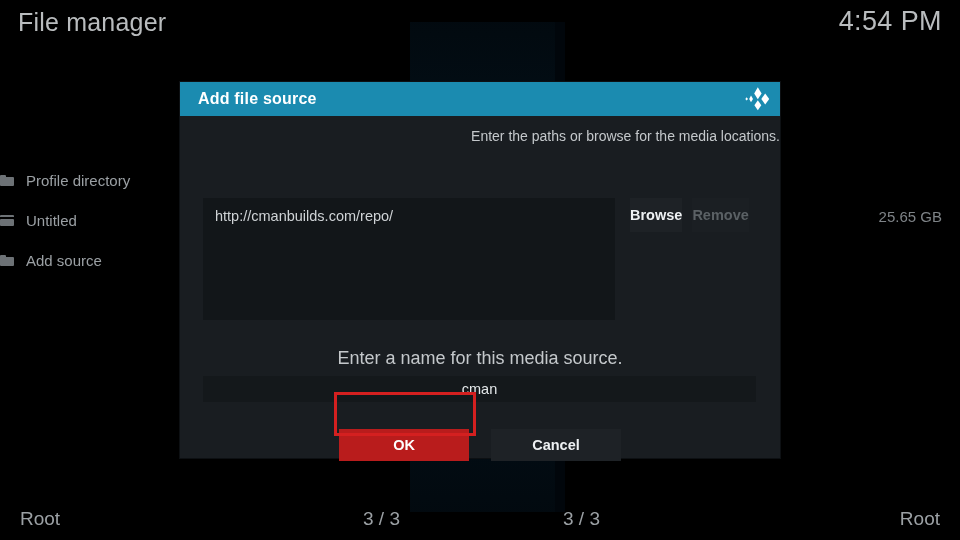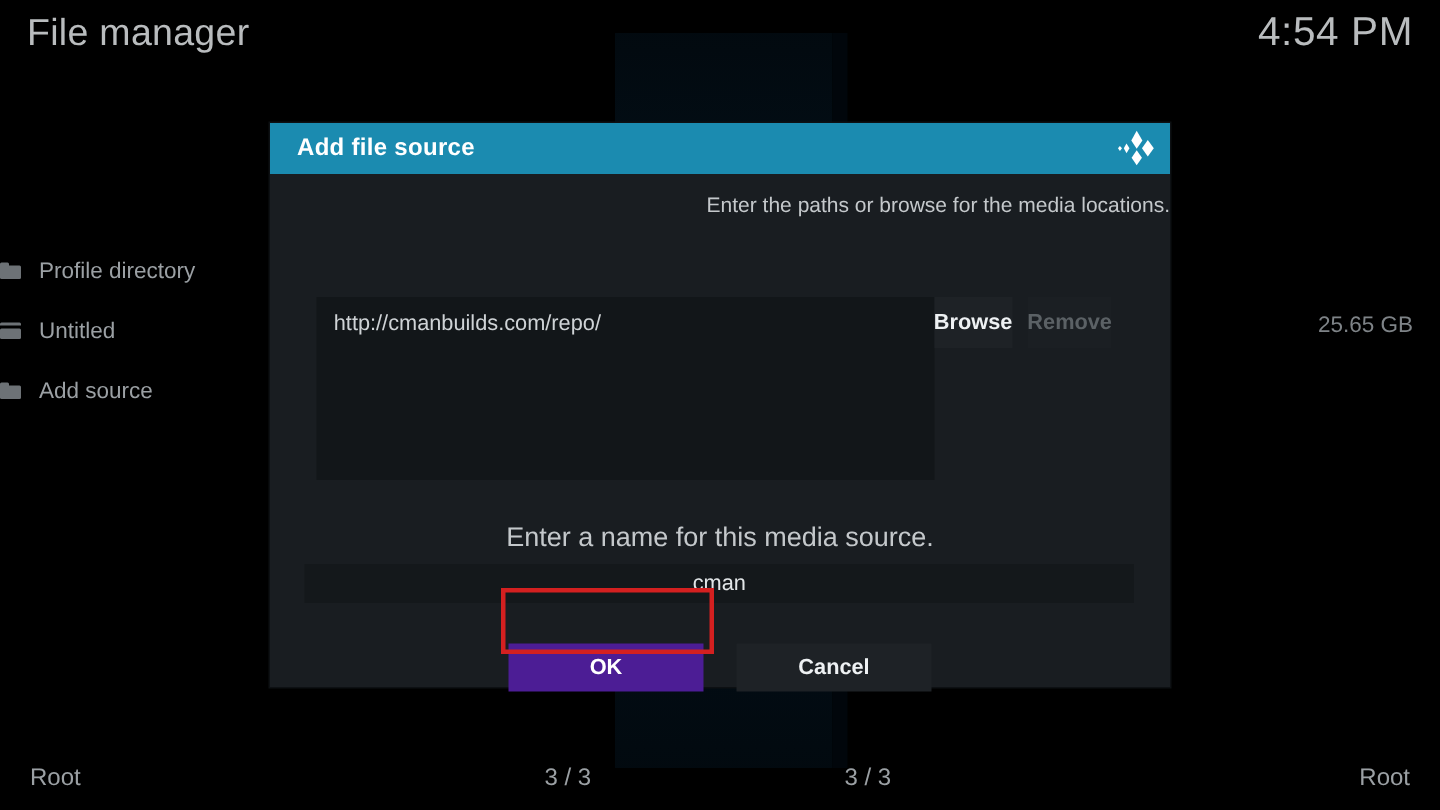--- a/index.html
+++ b/index.html
@@ -116,21 +116,21 @@
 
   
   .status-bar {
     position: absolute;
     left: 0;
     bottom: 0;
     width: 960px;
     height: 42px;
     display: flex;
     align-items: center;
-    font-size: 16px;
+    font-size: 19px;
     color: #9ba0a4;
   }
   .sb-left  { position: absolute; left: 20px; }
   .sb-mid1  { position: absolute; left: 363px; }
   .sb-mid2  { position: absolute; left: 563px; }
   .sb-right { position: absolute; right: 20px; }
 
   
   .dialog {
     position: absolute;
@@ -173,21 +173,21 @@
     color: #c4c8cb;
     padding-top: 12px;
   }
 
   .paths-row {
     position: absolute;
     left: 23px;
     top: 82px;
     width: 558px;
     display: flex;
-    justify-content: center;
+    justify-content: space-between;
   }
   .paths-box {
     width: 412px;
     height: 122px;
     background: #121619;
     box-sizing: border-box;
     padding: 10px 12px;
   }
   .path-item {
     font-size: 14.5px;
@@ -251,21 +251,21 @@
     height: 32px;
     line-height: 32px;
     text-align: center;
     font-size: 14.5px;
     font-weight: 600;
     color: #eef1f3;
     background: #1e2226;
     box-sizing: border-box;
   }
   .action-btn.focused {
-    background: #4c1d95;
+    background: #b91c1c;
     color: #ffffff;
   }
   
   .annot-ring {
     position: absolute;
     left: 334px;
     top: 392px;
     width: 142px;
     height: 44px;
     border: 3px solid #d42020;

